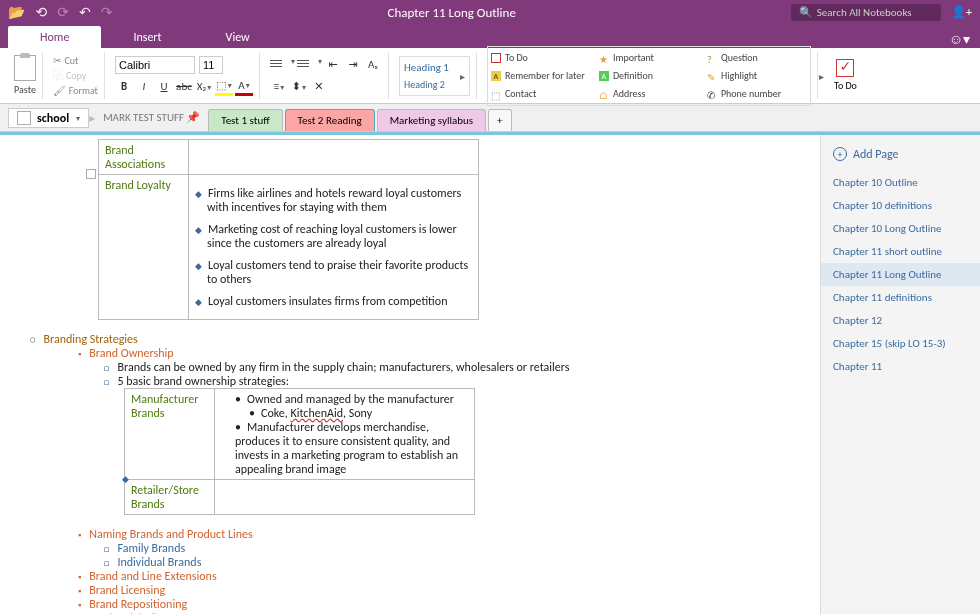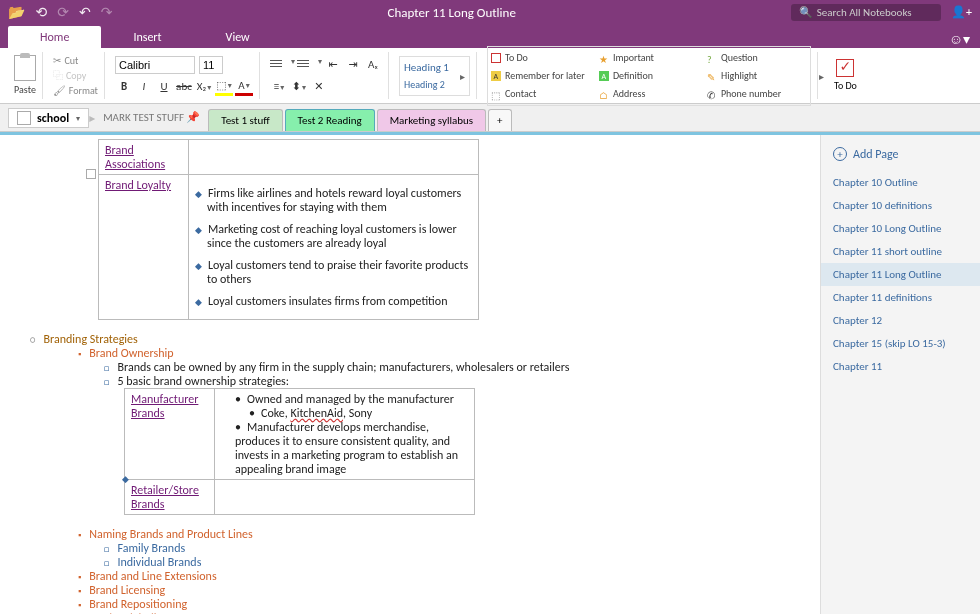--- a/index.html
+++ b/index.html
@@ -53,37 +53,37 @@
 .todo-check::after { content: '✓'; color: #c33; font-size: 14px; position: absolute; top: -2px; left: 2px; }
 
 
 .notebook-nav { background: #f0f0f0; border-bottom: 1px solid #ccc; height: 28px; display: flex; align-items: center; padding-left: 8px; }
 .notebook-sel { background: #fff; border: 1px solid #ccc; padding: 2px 8px; display: flex; align-items: center; gap: 6px; font-size: 12px; }
 .section-label { color: #777; font-size: 11px; padding: 0 8px; }
 .pin-icon { color: #999; font-size: 11px; }
 .page-tabs { display: flex; align-items: flex-end; height: 100%; }
 .page-tab { padding: 4px 12px; font-size: 11px; border: 1px solid #bbb; border-bottom: none; background: #e8e8e8; margin-right: 2px; cursor: pointer; border-radius: 3px 3px 0 0; }
 .page-tab.green { background: #c8e8c8; }
-.page-tab.blue { background: #86efac; border-color: #5ab; }
+.page-tab.blue { background: #fca5a5; border-color: #5ab; }
 .page-tab.pink { background: #f0c8e8; }
 .page-tab.plus { background: #f8f8f8; padding: 4px 8px; }
 
 
 .content-wrap { display: flex; height: calc(614px - 24px - 24px - 56px - 28px); border-top: 3px solid #7ec4e0; }
 .note-area { flex: 1; overflow: auto; padding: 4px 8px; font-size: 12px; color: #222; }
 .page-list { width: 160px; background: #f4f4f4; border-left: 1px solid #ddd; padding: 8px 0; }
 .add-page { display: flex; align-items: center; gap: 6px; padding: 4px 12px 10px; color: #3b6aa0; font-size: 12px; cursor: pointer; }
 .add-page .plus-circle { width: 14px; height: 14px; border: 1.5px solid #3b6aa0; border-radius: 50%; display: inline-flex; align-items: center; justify-content: center; font-size: 11px; line-height: 1; }
 .page-item { padding: 5px 12px; font-size: 11px; color: #3b6aa0; cursor: pointer; }
 .page-item.active { background: #dde8f0; }
 
 
 .outline-table { border-collapse: collapse; margin-left: 90px; margin-bottom: 12px; }
 .outline-table td { border: 1px solid #bbb; padding: 3px 6px; vertical-align: top; font-size: 12px; }
-.outline-table .th { color: #701a75; width: 90px; text-decoration: underline; }
+.outline-table .th { color: #4d7c0f; width: 90px; }
 .bullet-list { list-style: none; padding-left: 0; }
 .bullet-list li { text-indent: -12px; padding-left: 12px; margin: 8px 0; }
 .bullet-list li::before { content: '◆'; color: #3b6aa0; font-size: 9px; margin-right: 6px; }
 .dot-list { list-style: none; padding-left: 14px; }
 .dot-list > li::before { content: '•'; margin-right: 6px; }
 .heading-green { color: #a16207; margin-left: 40px; margin-top: 4px; }
 .heading-green::before { content: '○'; color: #999; font-size: 10px; margin-right: 8px; margin-left: -18px; }
 .sub-orange { color: #d1632e; margin-left: 70px; }
 .sub-orange::before { content: '▪'; color: #d1632e; font-size: 9px; margin-right: 8px; }
 .sub-blue { color: #3b6aa0; margin-left: 96px; }

